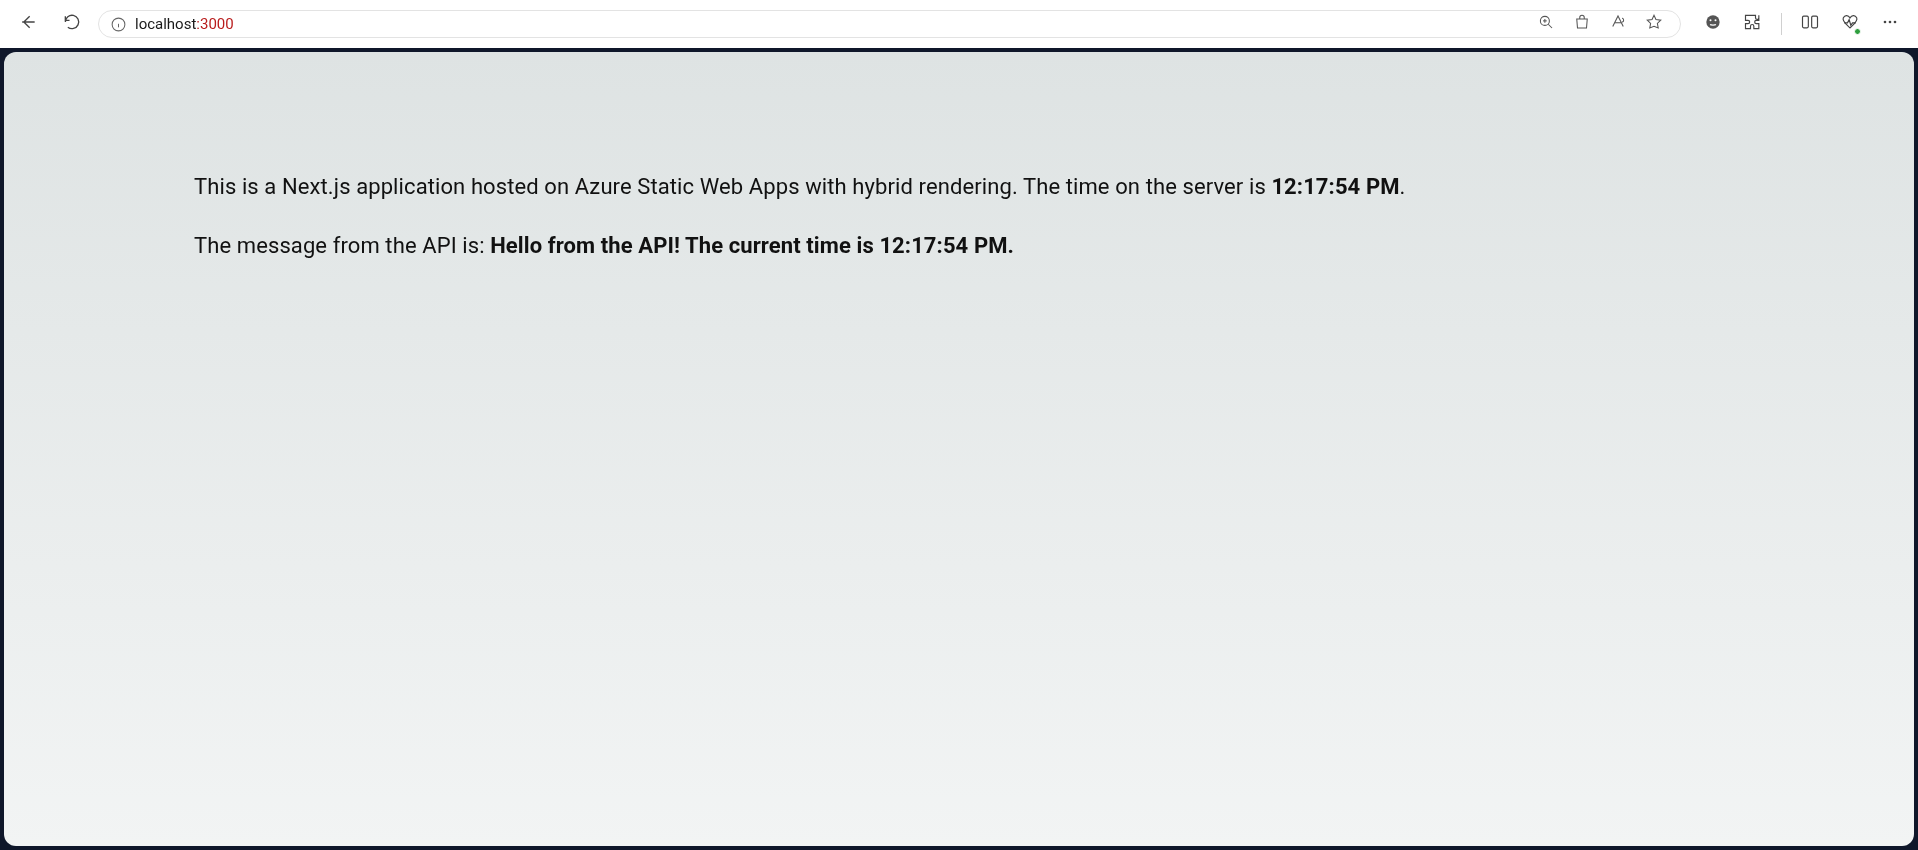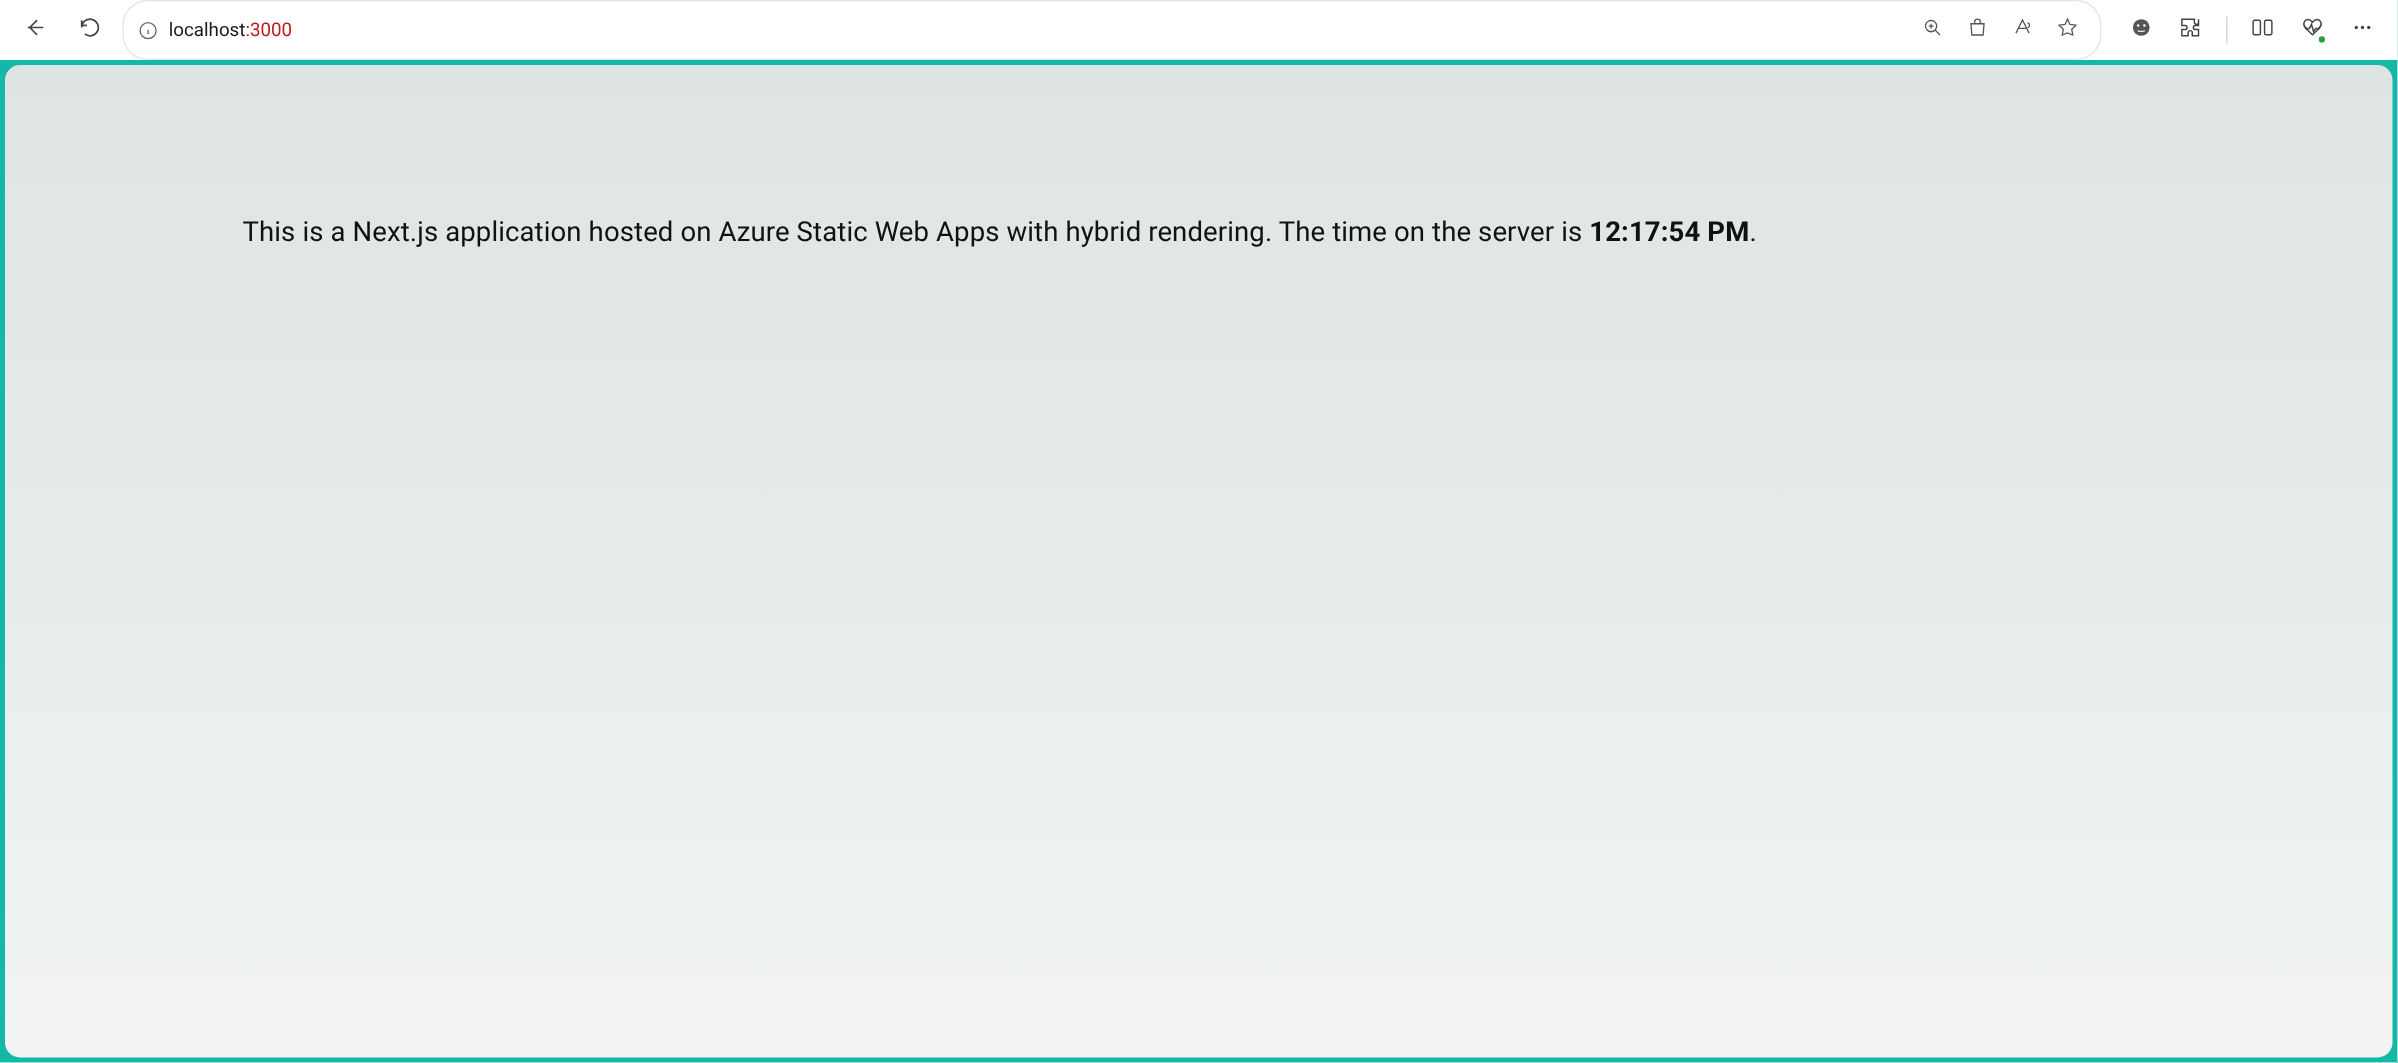--- a/index.html
+++ b/index.html
@@ -21,21 +21,21 @@
       width: 36px; height: 36px;
       display: flex; align-items: center; justify-content: center;
       border-radius: 6px;
       color: #444;
       cursor: pointer;
     }
     .chrome-btn svg { width: 20px; height: 20px; fill: none; stroke: currentColor; stroke-width: 1.6; }
 
     .addr-capsule {
       flex: 1;
-      height: 48px;
+      height: 28px;
       display: flex;
       align-items: center;
       background: #fff;
       border: 1px solid #e3e3e3;
       border-radius: 20px;
       padding: 0 10px;
       gap: 8px;
     }
     .addr-icon { width: 18px; height: 18px; display:flex; align-items:center; justify-content:center; color:#666; flex:none; }
     .addr-icon svg { width:17px; height:17px; stroke:currentColor; fill:none; stroke-width:1.5; }
@@ -51,21 +51,21 @@
     .vsep { width:1px; height:22px; background:#d0d0d0; margin:0 6px; }
 
     .ext-icon { width:36px; height:36px; display:flex; align-items:center; justify-content:center; border-radius:6px; color:#444; cursor:pointer; position:relative; }
     .ext-icon svg { width:20px; height:20px; stroke:currentColor; fill:none; stroke-width:1.4; }
     .status-dot { position:absolute; bottom:7px; right:7px; width:7px; height:7px; border-radius:50%; background:#2e9e3e; border:1.5px solid #fff; }
 
     
     .viewport-wrap {
       flex: 1;
       padding: 4px;
-      background: #14b8a6;
+      background: #0f172a;
       display: flex;
     }
     .page {
       flex: 1;
       border-radius: 12px;
       background: linear-gradient(to bottom, #dee3e3 0%, #f2f4f4 100%);
       padding: 120px 190px 40px 190px;
       overflow: auto;
       color: #111;
     }
@@ -201,15 +201,18 @@
   </div>
 </div>
 
 <div class="viewport-wrap">
   <div class="page">
 
     <p>
       <span>This is a Next.js application hosted on Azure Static Web Apps with hybrid rendering. The time on the server is </span><strong>12:17:54 PM</strong><span>.</span>
     </p>
 
+    <p>
+      <span>The message from the API is: </span><strong>Hello from the API! The current time is 12:17:54 PM.</strong>
+    </p>
 
   </div>
 </div>
 
 </body></html>

